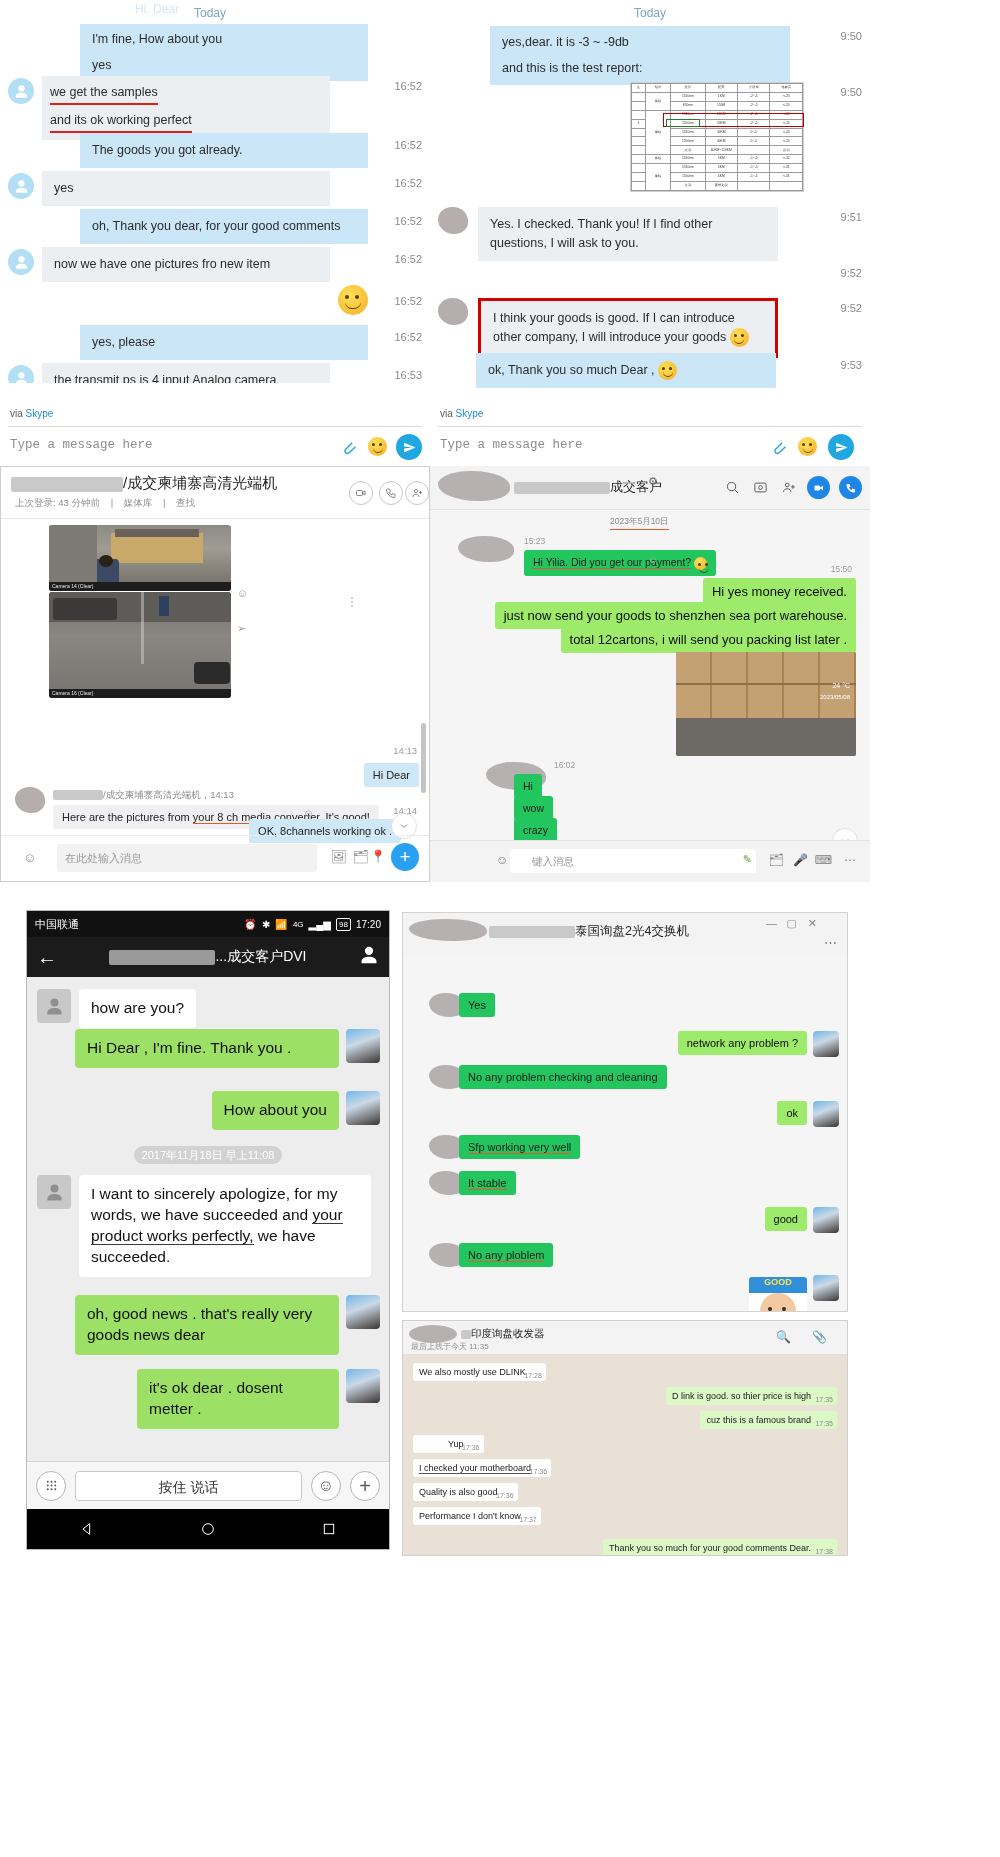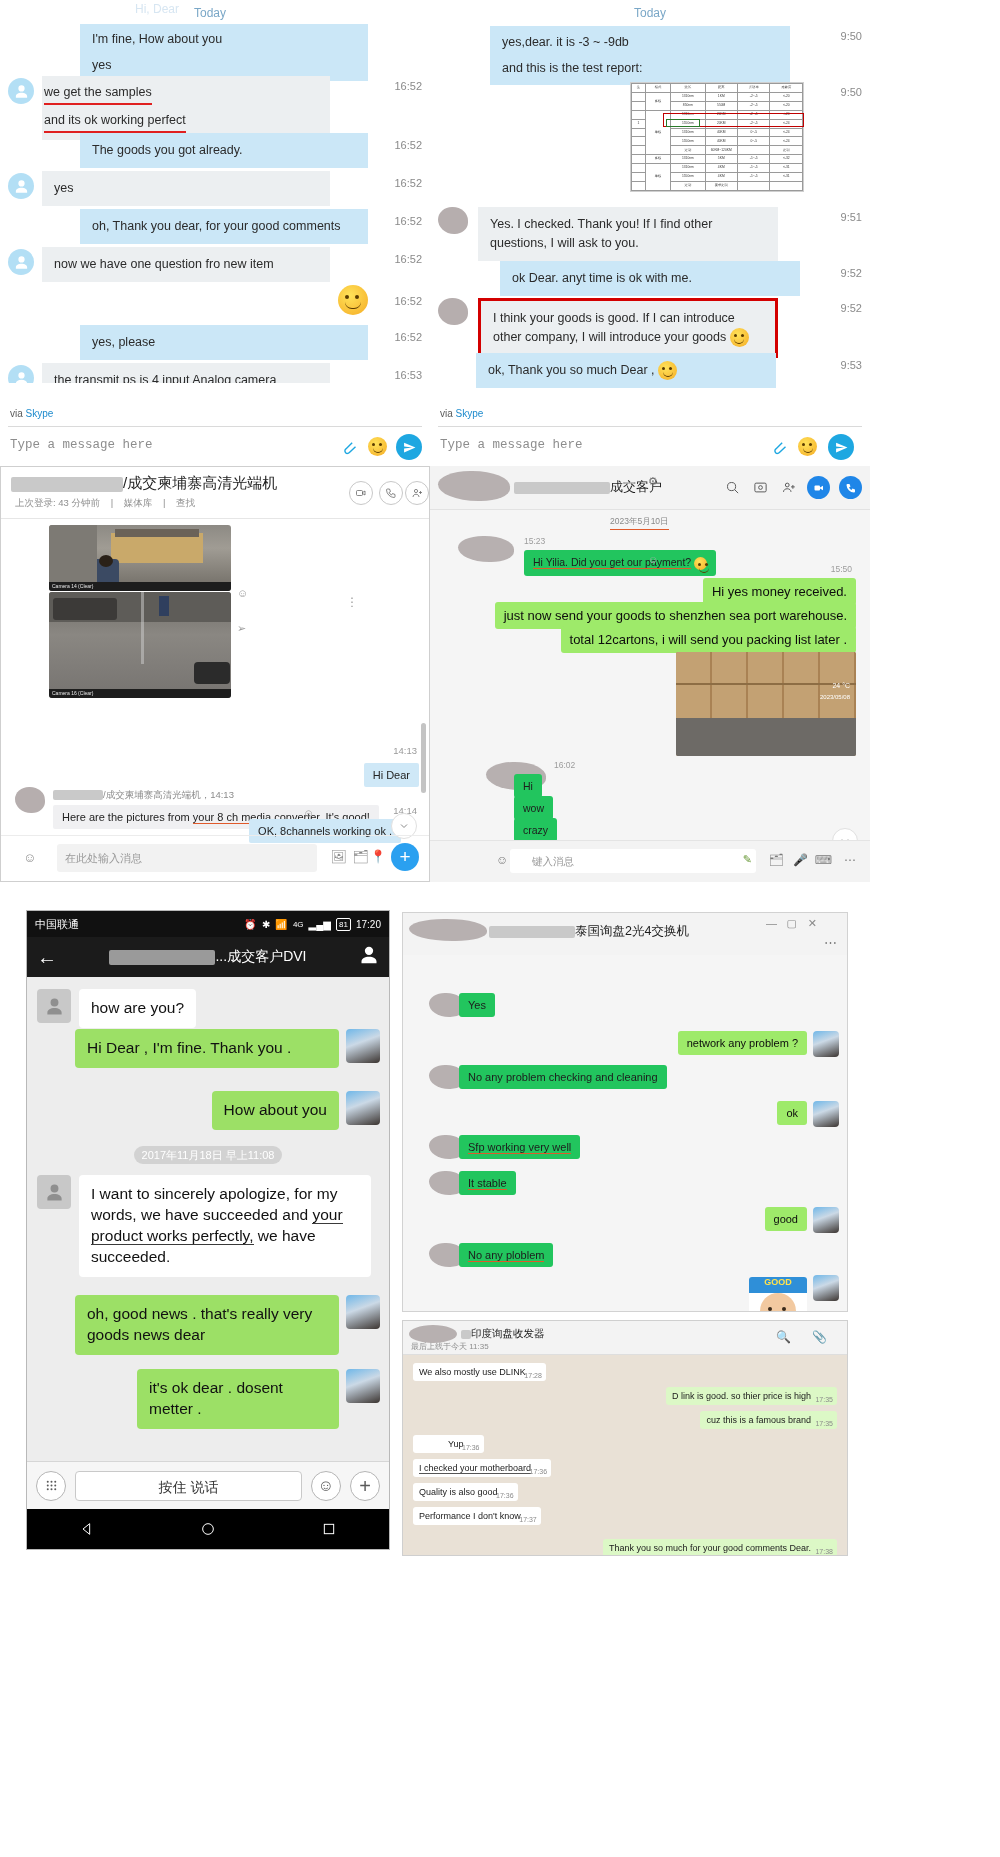--- a/index.html
+++ b/index.html
@@ -209,21 +209,21 @@
       <div style="margin-top:7px;">yes</div>
     </div>
   </div>
 
   <div style="position:absolute; left:0; top:76px; width:430px;">
     <div class="sk-avatar">
       <svg viewBox="0 0 24 24">
           <path d="M12 12a5 5 0 100-10 5 5 0 000 10zm0 2c-5 0-9 2.5-9 5.5V22h18v-2.5C21 16.5 17 14 12 14z"></path>
         </svg>
     </div>
-    <div class="sk-bubble sk-in" style="width:288px; padding:7px 2px;">
+    <div class="sk-bubble sk-in" style="width:288px; padding:7px 8px;">
       <div><span class="sk-underline">we get the samples</span></div>
       <div style="margin-top:6px;"><span class="sk-underline">and its ok working perfect</span></div>
     </div>
     <div class="sk-time" style="top:4px;">16:52</div>
   </div>
 
   <div style="position:absolute; left:0; top:133px; width:430px;">
     <div class="sk-bubble sk-out" style="width:288px;">
       <span>The goods you got already.</span>
     </div>
@@ -249,21 +249,21 @@
     <div class="sk-time" style="top:6px;">16:52</div>
   </div>
 
   <div style="position:absolute; left:0; top:247px; width:430px;">
     <div class="sk-avatar">
       <svg viewBox="0 0 24 24">
           <path d="M12 12a5 5 0 100-10 5 5 0 000 10zm0 2c-5 0-9 2.5-9 5.5V22h18v-2.5C21 16.5 17 14 12 14z"></path>
         </svg>
     </div>
     <div class="sk-bubble sk-in" style="width:288px;">
-      <span>now we have one question fro new item</span>
+      <span>now we have one pictures fro new item</span>
     </div>
     <div class="sk-time" style="top:6px;">16:52</div>
   </div>
 
   <div style="position:absolute; left:0; top:285px; width:430px; height:34px;">
     <span class="emoji-y emoji-big" style="position:absolute; left:338px; top:0;"></span>
     <div class="sk-time" style="top:10px;">16:52</div>
   </div>
 
   <div style="position:absolute; left:0; top:325px; width:430px;">
@@ -420,23 +420,20 @@
 
   <div style="position:absolute; left:0; top:207px; width:440px;">
     <div class="qq-blob" style="left:8px; top:0; width:30px; height:27px;"></div>
     <div class="sk-bubble sk-in" style="margin-left:48px; width:300px; padding:8px 12px;">
       <span>Yes. I checked. Thank you! If I find other questions, I will ask to you.</span>
     </div>
     <div class="sk-time" style="top:4px;">9:51</div>
   </div>
 
   <div style="position:absolute; left:0; top:261px; width:440px;">
-    <div class="sk-bubble sk-out" style="margin-left:70px; width:310px;">
-      <span>ok Dear. anyt time is ok with me.</span>
-    </div>
     <div class="sk-time" style="top:6px;">9:52</div>
   </div>
 
   <div style="position:absolute; left:0; top:298px; width:440px;">
     <div class="qq-blob" style="left:8px; top:0; width:30px; height:27px;"></div>
     <div class="sk-bubble sk-in sk-redbox" style="margin-left:48px; width:320px; padding:8px 12px;">
       <span>I think your goods is good. If I can introduce other company, I will introduce your goods</span>
       <span class="emoji-y"></span>
     </div>
     <div class="sk-time" style="top:4px;">9:52</div>
@@ -676,21 +673,21 @@
 
   <div class="ph-status">
     <span class="ph-carrier">中国联通</span>
     <span class="ph-spacer"></span>
     <span class="ph-statusicons">
       <span>⏰</span>
       <span>✱</span>
       <span>📶</span>
       <span style="font-size:8px;">4G</span>
       <span>▂▄▆</span>
-      <span class="ph-batt">81</span>
+      <span class="ph-batt">98</span>
       <span>17:20</span>
     </span>
   </div>
 
   <div class="ph-nav">
     <span class="ph-back">←</span>
     <span class="ph-name">
       <span class="ph-redact2" style="width:106px;"></span><span>...成交客户DVI</span>
     </span>
     <span class="ph-person">

